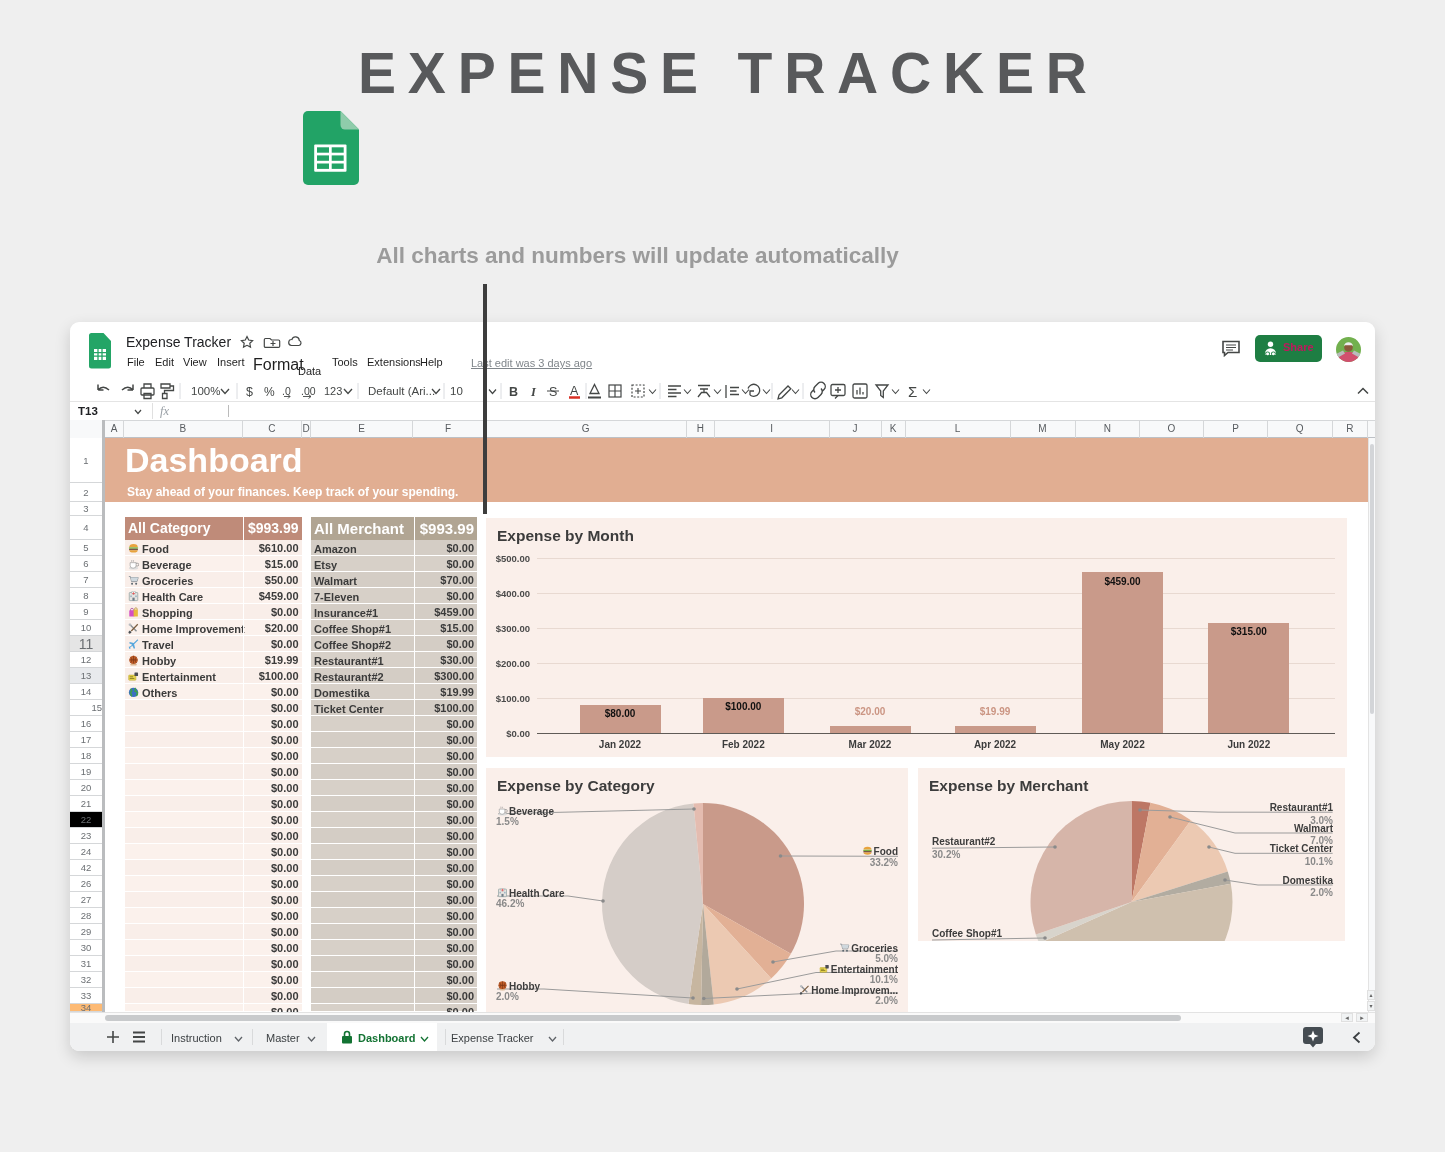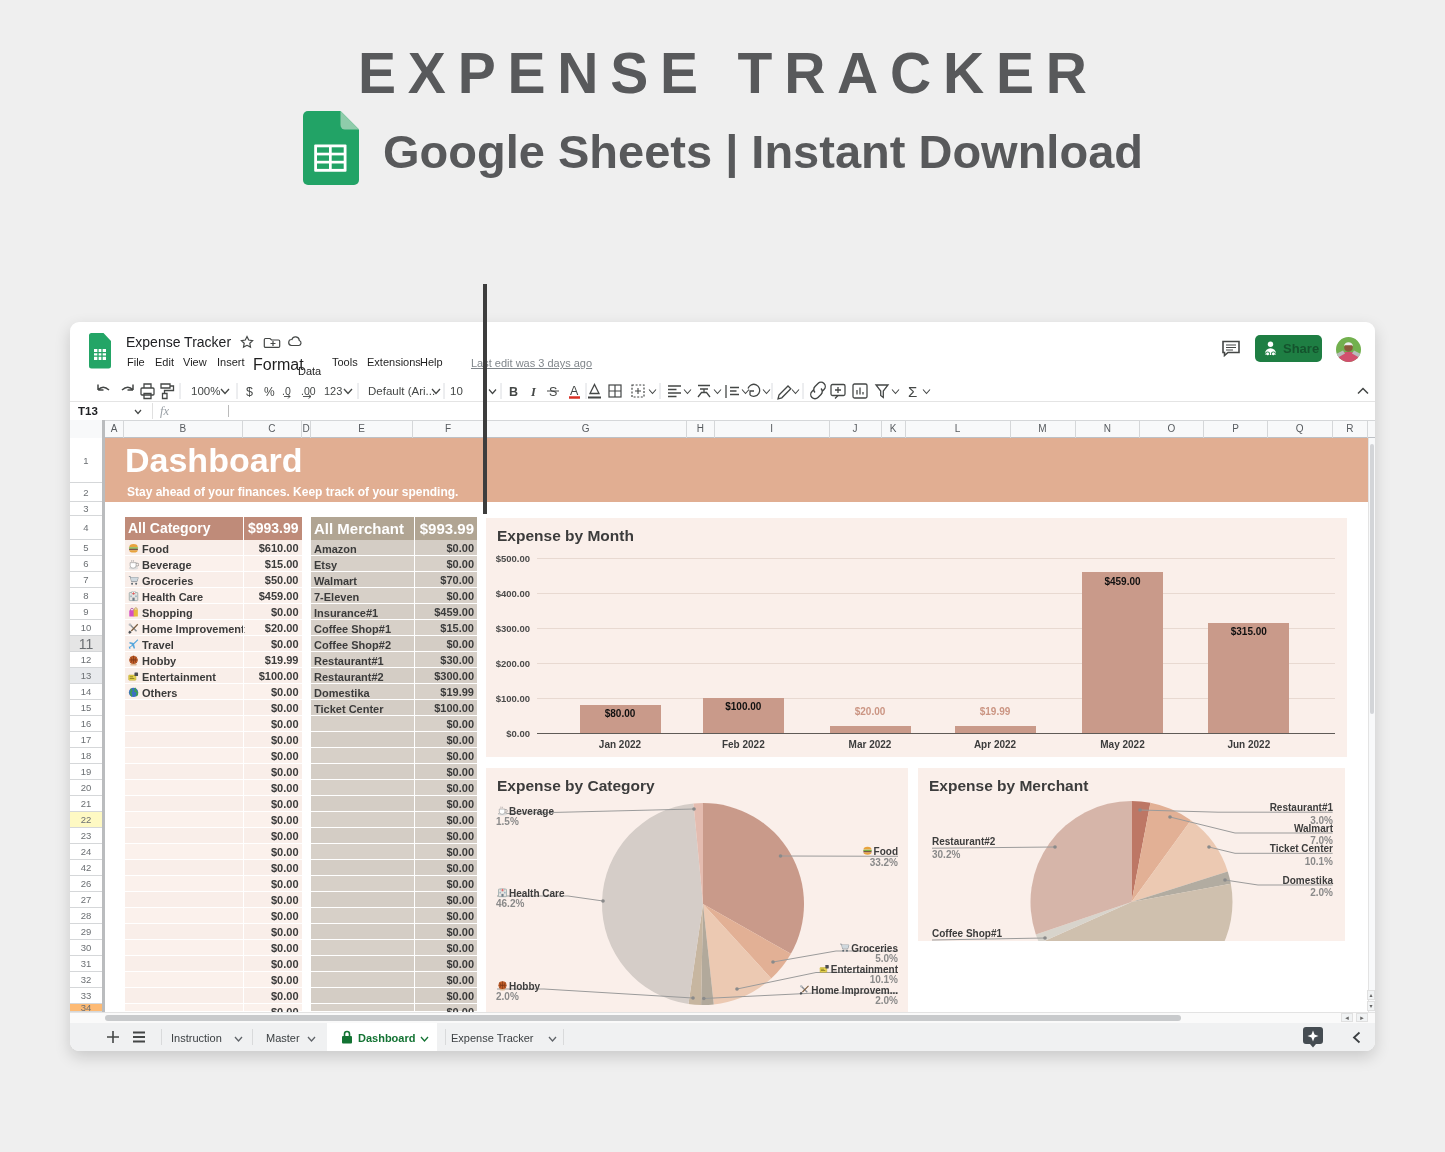--- a/index.html
+++ b/index.html
@@ -12,21 +12,21 @@
 <path d="M5 0 h32.5 L56 18.5 v50.5 a5 5 0 0 1 -5 5 H5 a5 5 0 0 1 -5 -5 V5 a5 5 0 0 1 5 -5 Z" fill="#22a366"></path>
 <path d="M37.5 0 L56 18.5 h-14 a4.5 4.5 0 0 1 -4.5 -4.5 Z" fill="#8fccab"></path>
 <rect x="11.2" y="33.5" width="32.3" height="27.2" rx="1" fill="#fff"></rect>
 <rect x="14" y="36.3" width="12" height="5.4" fill="#22a366"></rect>
       <rect x="28.7" y="36.3" width="12" height="5.4" fill="#22a366"></rect>
 <rect x="14" y="44.4" width="12" height="5.4" fill="#22a366"></rect>
       <rect x="28.7" y="44.4" width="12" height="5.4" fill="#22a366"></rect>
 <rect x="14" y="52.5" width="12" height="5.4" fill="#22a366"></rect>
       <rect x="28.7" y="52.5" width="12" height="5.4" fill="#22a366"></rect>
 </svg>
-<div class="a b" style="left:383px;top:124px;font-size:47px;color:#58595b">Google Sheets | Instant Download</div>
+<div class="a b" style="left:0;top:243px;width:1275px;text-align:center;font-size:22.5px;color:#9b9b9b">All charts and numbers will update automatically</div>
 <div class="a" style="left:483px;top:284px;width:3.5px;height:230px;background:#3d3d3d;z-index:50"></div>
 <div class="a" id="card" style="left:70px;top:322px;width:1305px;height:729px;background:#fff;border-radius:9px;box-shadow:0 6px 16px rgba(0,0,0,0.16);overflow:hidden">
 <svg class="a" style="left:19px;top:11px" width="22" height="36" viewBox="0 0 22 36">
 <path d="M2.5 0 h12 L22 8 v25 a2.5 2.5 0 0 1 -2.5 2.5 h-17 A2.5 2.5 0 0 1 0 33 V2.5 A2.5 2.5 0 0 1 2.5 0 Z" fill="#23a566"></path>
 <rect x="5" y="16" width="12" height="11" fill="#fff"></rect>
 <path d="M5 19.6 h12 M5 23.2 h12 M9 16 v11 M13 16 v11" stroke="#23a566" stroke-width="1.3"></path>
 </svg>
 <div class="a" style="left:56px;top:12px;font-size:14px;color:#202124">Expense Tracker</div>
 <svg class="a" style="left:169px;top:13px" width="140" height="14" viewBox="0 0 140 14" fill="none" stroke="#444746" stroke-width="1.2">
 <path d="M8 1.5 l1.7 3.5 3.9 .6 -2.8 2.7 .7 3.8 -3.5 -1.8 -3.5 1.8 .7 -3.8 -2.8 -2.7 3.9 -.6 Z"></path>
@@ -49,21 +49,21 @@
       </svg>
 <div class="a" style="left:1185px;top:13px;width:67px;height:27px;background:#1e7e43;border-radius:5px"></div>
 <svg class="a" style="left:1194px;top:19px" width="14" height="16" viewBox="0 0 14 16">
         <circle cx="6.5" cy="3.2" r="2.7" fill="#fff"></circle>
         <path d="M1 12.5 a5.5 5.2 0 0 1 11 0 v1.5 h-11 Z" fill="#fff"></path>
         <circle cx="3.6" cy="12.8" r="2.4" fill="#1e7e43"></circle>
         <circle cx="9.4" cy="12.8" r="2.4" fill="#1e7e43"></circle>
         <circle cx="3.6" cy="12.8" r="1.5" fill="#fff"></circle>
         <circle cx="9.4" cy="12.8" r="1.5" fill="#fff"></circle>
       </svg>
-<div class="a b" style="left:1213px;top:19px;font-size:13px;color:#14532d">Share</div>
+<div class="a b" style="left:1213px;top:19px;font-size:11px;color:#be185d">Share</div>
 <svg class="a" style="left:1266px;top:15px" width="25" height="25" viewBox="0 0 25 25">
         <defs>
           <clipPath id="avc">
             <circle cx="12.5" cy="12.5" r="12.5"></circle>
           </clipPath>
         </defs>
         <g clip-path="url(#avc)">
           <rect width="25" height="25" fill="#72b04e"></rect>
           <path d="M2 20 l7 -5 h7 l7 5 v5 h-21 Z" fill="#d14f6e"></path>
           <path d="M0 17 l7 -3.5 2 3 -7 4 Z M25 17 l-7 -3.5 -2 3 7 4 Z" fill="#b9babc"></path>
@@ -187,28 +187,28 @@
 <div class="a" style="left:0;top:218.0px;width:32px;height:16.0px;background:#fff;border-bottom:1px solid #d5d7d9;font-size:9.5px;color:#6b6f73;text-align:center;line-height:16.0px">5</div>
 <div class="a" style="left:0;top:234.0px;width:32px;height:16.0px;background:#fff;border-bottom:1px solid #d5d7d9;font-size:9.5px;color:#6b6f73;text-align:center;line-height:16.0px">6</div>
 <div class="a" style="left:0;top:250.0px;width:32px;height:16.0px;background:#fff;border-bottom:1px solid #d5d7d9;font-size:9.5px;color:#6b6f73;text-align:center;line-height:16.0px">7</div>
 <div class="a" style="left:0;top:266.0px;width:32px;height:16.0px;background:#fff;border-bottom:1px solid #d5d7d9;font-size:9.5px;color:#6b6f73;text-align:center;line-height:16.0px">8</div>
 <div class="a" style="left:0;top:282.0px;width:32px;height:16.0px;background:#fff;border-bottom:1px solid #d5d7d9;font-size:9.5px;color:#6b6f73;text-align:center;line-height:16.0px">9</div>
 <div class="a" style="left:0;top:298.0px;width:32px;height:16.0px;background:#fff;border-bottom:1px solid #d5d7d9;font-size:9.5px;color:#6b6f73;text-align:center;line-height:16.0px">10</div>
 <div class="a" style="left:0;top:314.0px;width:32px;height:16.0px;background:#e5e5e5;border-bottom:1px solid #d5d7d9;font-size:14px;color:#6b6f73;text-align:center;line-height:16.0px">11</div>
 <div class="a" style="left:0;top:330.0px;width:32px;height:16.0px;background:#fff;border-bottom:1px solid #d5d7d9;font-size:9.5px;color:#6b6f73;text-align:center;line-height:16.0px">12</div>
 <div class="a" style="left:0;top:346.0px;width:32px;height:16.0px;background:#e8eaed;border-bottom:1px solid #d5d7d9;font-size:9.5px;color:#6b6f73;text-align:center;line-height:16.0px">13</div>
 <div class="a" style="left:0;top:362.0px;width:32px;height:16.0px;background:#fff;border-bottom:1px solid #d5d7d9;font-size:9.5px;color:#6b6f73;text-align:center;line-height:16.0px">14</div>
-<div class="a" style="left:0;top:378.0px;width:32px;height:16.0px;background:#fff;border-bottom:1px solid #d5d7d9;font-size:9.5px;color:#6b6f73;text-align:center;line-height:16.0px">15</div>
+<div class="a" style="left:0;top:378.0px;width:32px;height:16.0px;background:#fff;border-bottom:1px solid #d5d7d9;font-size:9.5px;color:#6b6f73;text-align:right;line-height:16.0px">15</div>
 <div class="a" style="left:0;top:394.0px;width:32px;height:16.0px;background:#fff;border-bottom:1px solid #d5d7d9;font-size:9.5px;color:#6b6f73;text-align:center;line-height:16.0px">16</div>
 <div class="a" style="left:0;top:410.0px;width:32px;height:16.0px;background:#fff;border-bottom:1px solid #d5d7d9;font-size:9.5px;color:#6b6f73;text-align:center;line-height:16.0px">17</div>
 <div class="a" style="left:0;top:426.0px;width:32px;height:16.0px;background:#fff;border-bottom:1px solid #d5d7d9;font-size:9.5px;color:#6b6f73;text-align:center;line-height:16.0px">18</div>
 <div class="a" style="left:0;top:442.0px;width:32px;height:16.0px;background:#fff;border-bottom:1px solid #d5d7d9;font-size:9.5px;color:#6b6f73;text-align:center;line-height:16.0px">19</div>
 <div class="a" style="left:0;top:458.0px;width:32px;height:16.0px;background:#fff;border-bottom:1px solid #d5d7d9;font-size:9.5px;color:#6b6f73;text-align:center;line-height:16.0px">20</div>
 <div class="a" style="left:0;top:474.0px;width:32px;height:16.0px;background:#fff;border-bottom:1px solid #d5d7d9;font-size:9.5px;color:#6b6f73;text-align:center;line-height:16.0px">21</div>
-<div class="a" style="left:0;top:490.0px;width:32px;height:16.0px;background:#fef9c3;border-bottom:1px solid #d5d7d9;font-size:9.5px;color:#6b6f73;text-align:center;line-height:16.0px">22</div>
+<div class="a" style="left:0;top:490.0px;width:32px;height:16.0px;background:#000000;border-bottom:1px solid #d5d7d9;font-size:9.5px;color:#6b6f73;text-align:center;line-height:16.0px">22</div>
 <div class="a" style="left:0;top:506.0px;width:32px;height:16.0px;background:#fff;border-bottom:1px solid #d5d7d9;font-size:9.5px;color:#6b6f73;text-align:center;line-height:16.0px">23</div>
 <div class="a" style="left:0;top:522.0px;width:32px;height:16.0px;background:#fff;border-bottom:1px solid #d5d7d9;font-size:9.5px;color:#6b6f73;text-align:center;line-height:16.0px">24</div>
 <div class="a" style="left:0;top:538.0px;width:32px;height:16.0px;background:#fff;border-bottom:1px solid #d5d7d9;font-size:9.5px;color:#6b6f73;text-align:center;line-height:16.0px">42</div>
 <div class="a" style="left:0;top:554.0px;width:32px;height:16.0px;background:#fff;border-bottom:1px solid #d5d7d9;font-size:9.5px;color:#6b6f73;text-align:center;line-height:16.0px">26</div>
 <div class="a" style="left:0;top:570.0px;width:32px;height:16.0px;background:#fff;border-bottom:1px solid #d5d7d9;font-size:9.5px;color:#6b6f73;text-align:center;line-height:16.0px">27</div>
 <div class="a" style="left:0;top:586.0px;width:32px;height:16.0px;background:#fff;border-bottom:1px solid #d5d7d9;font-size:9.5px;color:#6b6f73;text-align:center;line-height:16.0px">28</div>
 <div class="a" style="left:0;top:602.0px;width:32px;height:16.0px;background:#fff;border-bottom:1px solid #d5d7d9;font-size:9.5px;color:#6b6f73;text-align:center;line-height:16.0px">29</div>
 <div class="a" style="left:0;top:618.0px;width:32px;height:16.0px;background:#fff;border-bottom:1px solid #d5d7d9;font-size:9.5px;color:#6b6f73;text-align:center;line-height:16.0px">30</div>
 <div class="a" style="left:0;top:634.0px;width:32px;height:16.0px;background:#fff;border-bottom:1px solid #d5d7d9;font-size:9.5px;color:#6b6f73;text-align:center;line-height:16.0px">31</div>
 <div class="a" style="left:0;top:650.0px;width:32px;height:16.0px;background:#fff;border-bottom:1px solid #d5d7d9;font-size:9.5px;color:#6b6f73;text-align:center;line-height:16.0px">32</div>

